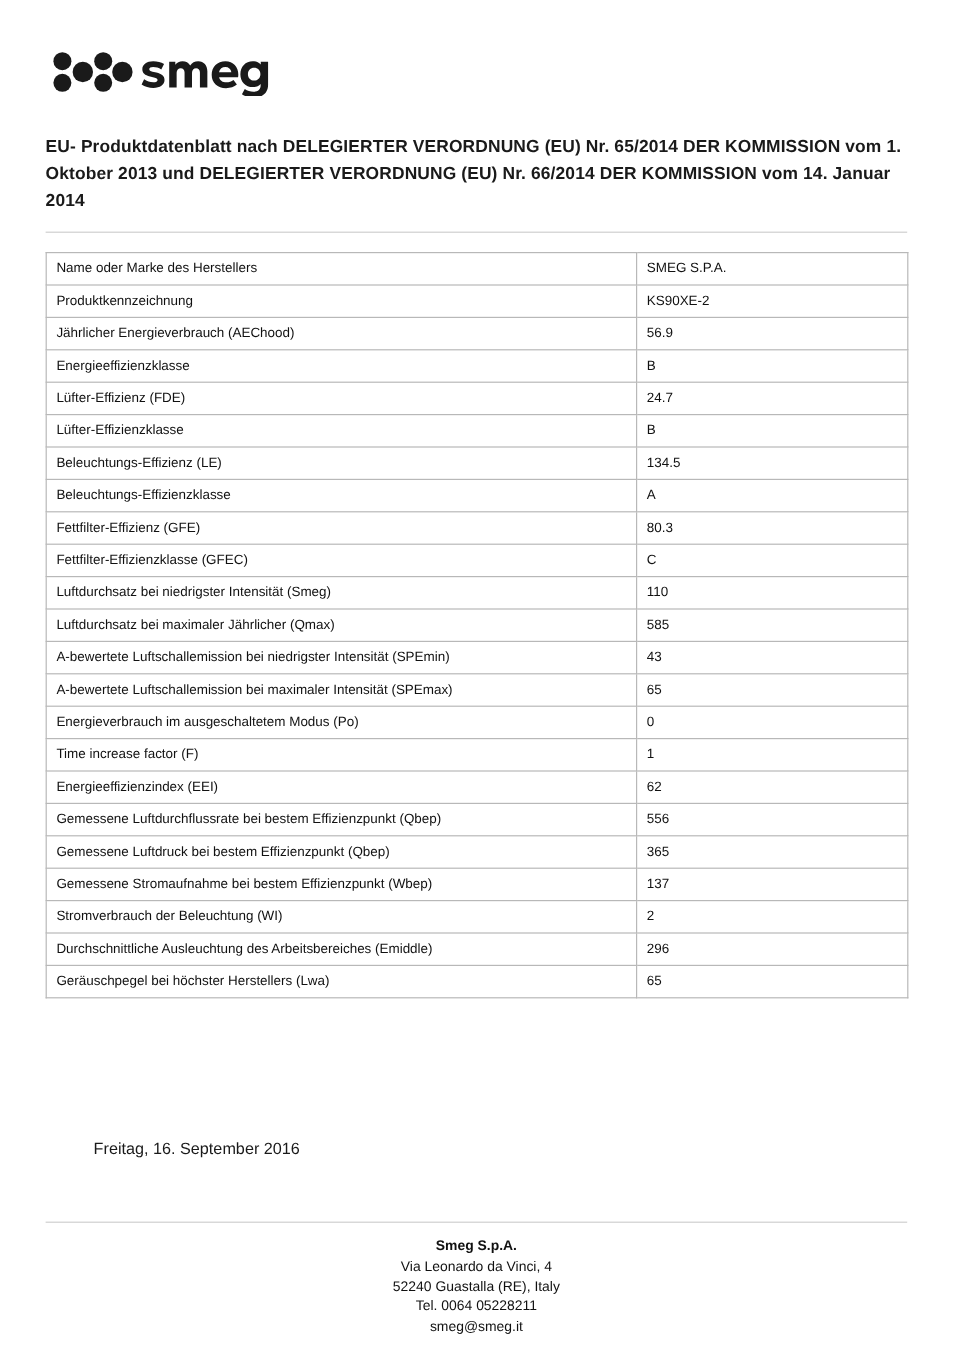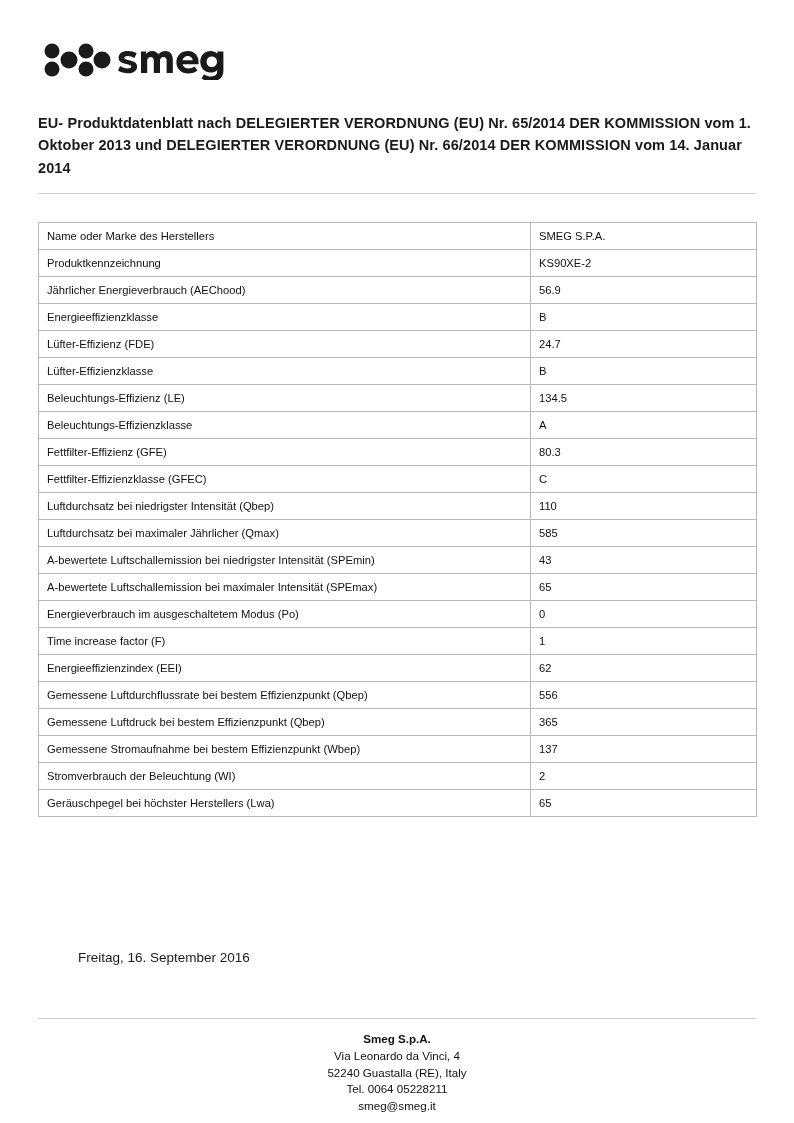--- a/index.html
+++ b/index.html
@@ -42,21 +42,21 @@
   }
 
   .title-rule {
     margin-top: 14px;
     border: 0;
     border-top: 1px solid #cfcfcf;
   }
 
   
   table.spec {
-    margin-top: 28px;
+    margin-top: 16px;
     width: 718px;
     border-collapse: collapse;
     table-layout: fixed;
     padding-left: 11px;
   }
   table.spec td {
     border: 1px solid #b8b8b8;
     font-size: 11.2px;
     line-height: 1.25;
     padding: 6px 8px 6px 8px;
@@ -160,21 +160,21 @@
         </tr>
       <tr>
           <td class="label">Fettfilter-Effizienz (GFE)</td>
           <td class="value">80.3</td>
         </tr>
       <tr>
           <td class="label">Fettfilter-Effizienzklasse (GFEC)</td>
           <td class="value">C</td>
         </tr>
       <tr>
-          <td class="label">Luftdurchsatz bei niedrigster Intensität (Qbep)</td>
+          <td class="label">Luftdurchsatz bei niedrigster Intensität (Smeg)</td>
           <td class="value">110</td>
         </tr>
       <tr>
           <td class="label">Luftdurchsatz bei maximaler Jährlicher (Qmax)</td>
           <td class="value">585</td>
         </tr>
       <tr>
           <td class="label">A-bewertete Luftschallemission bei niedrigster Intensität (SPEmin)</td>
           <td class="value">43</td>
         </tr>
@@ -202,20 +202,24 @@
           <td class="label">Gemessene Luftdruck bei bestem Effizienzpunkt (Qbep)</td>
           <td class="value">365</td>
         </tr>
       <tr>
           <td class="label">Gemessene Stromaufnahme bei bestem Effizienzpunkt (Wbep)</td>
           <td class="value">137</td>
         </tr>
       <tr>
           <td class="label">Stromverbrauch der Beleuchtung (WI)</td>
           <td class="value">2</td>
+        </tr>
+      <tr>
+          <td class="label">Durchschnittliche Ausleuchtung des Arbeitsbereiches (Emiddle)</td>
+          <td class="value">296</td>
         </tr>
       <tr>
           <td class="label">Geräuschpegel bei höchster Herstellers (Lwa)</td>
           <td class="value">65</td>
         </tr>
     </tbody>
   </table>
 
   <div class="doc-date">Freitag, 16. September 2016</div>
 

